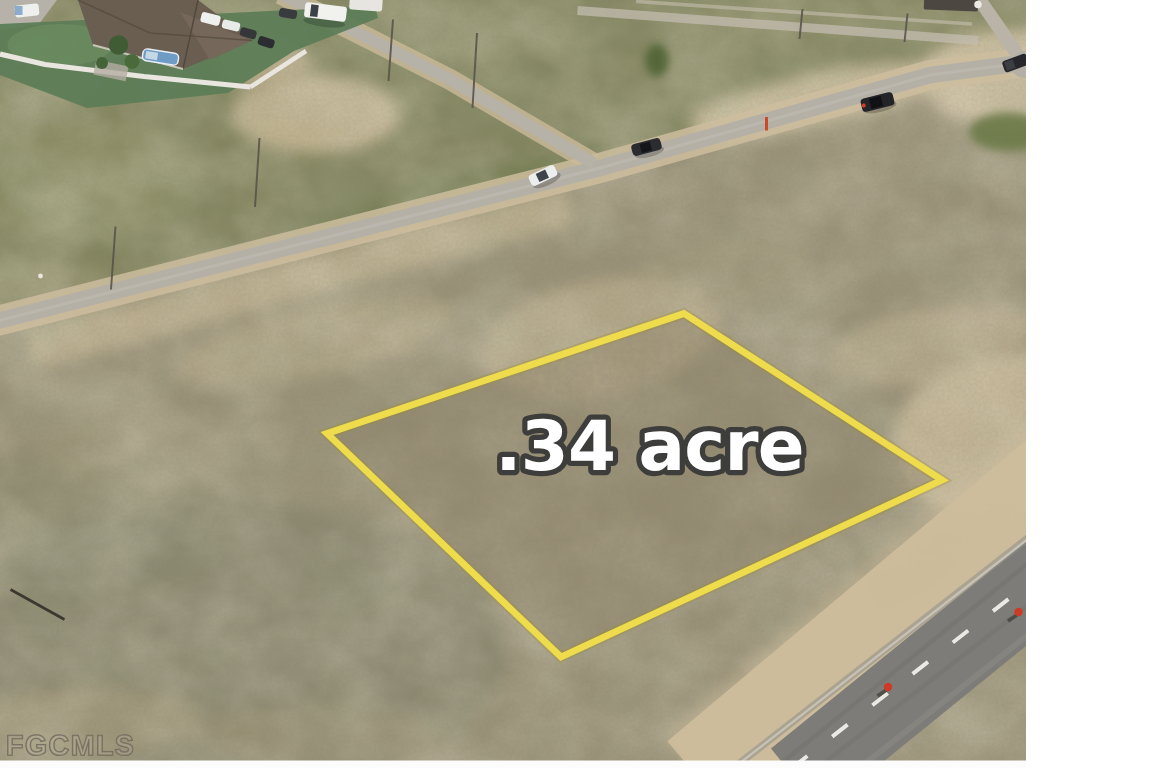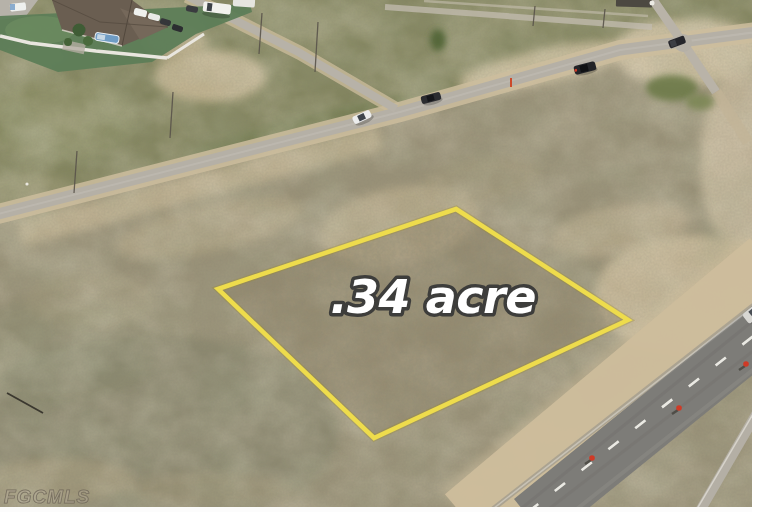--- a/index.html
+++ b/index.html
@@ -1,17 +1,17 @@
 <!DOCTYPE html>
 <html><head>
 <meta charset="utf-8">
 <style>
   html,body{margin:0;padding:0;background:#ffffff;}
-  .stage{width:752px;height:512px;position:relative;overflow:hidden;background:#7dd3fc;
-         font-family:"DejaVu Sans",sans-serif;font-style:italic;}
+  .stage{width:684px;height:512px;position:relative;overflow:hidden;background:#7dd3fc;
+         font-family:"DejaVu Sans",sans-serif;}
   .stage svg{display:block;}
   .parcel-label{font-family:"DejaVu Sans",sans-serif;font-weight:bold;font-size:46px;
                 letter-spacing:-0.5px;stroke:#3d3d3b;stroke-width:7px;stroke-linejoin:round;
                 paint-order:stroke fill;}
   .watermark{font-family:"Liberation Sans",sans-serif;font-weight:600;font-size:19px;
              letter-spacing:1px;stroke:#6b6355;stroke-width:1px;paint-order:stroke fill;
              fill:rgba(196,188,172,0.28);opacity:.85;}
 </style>
 </head>
 <body>

